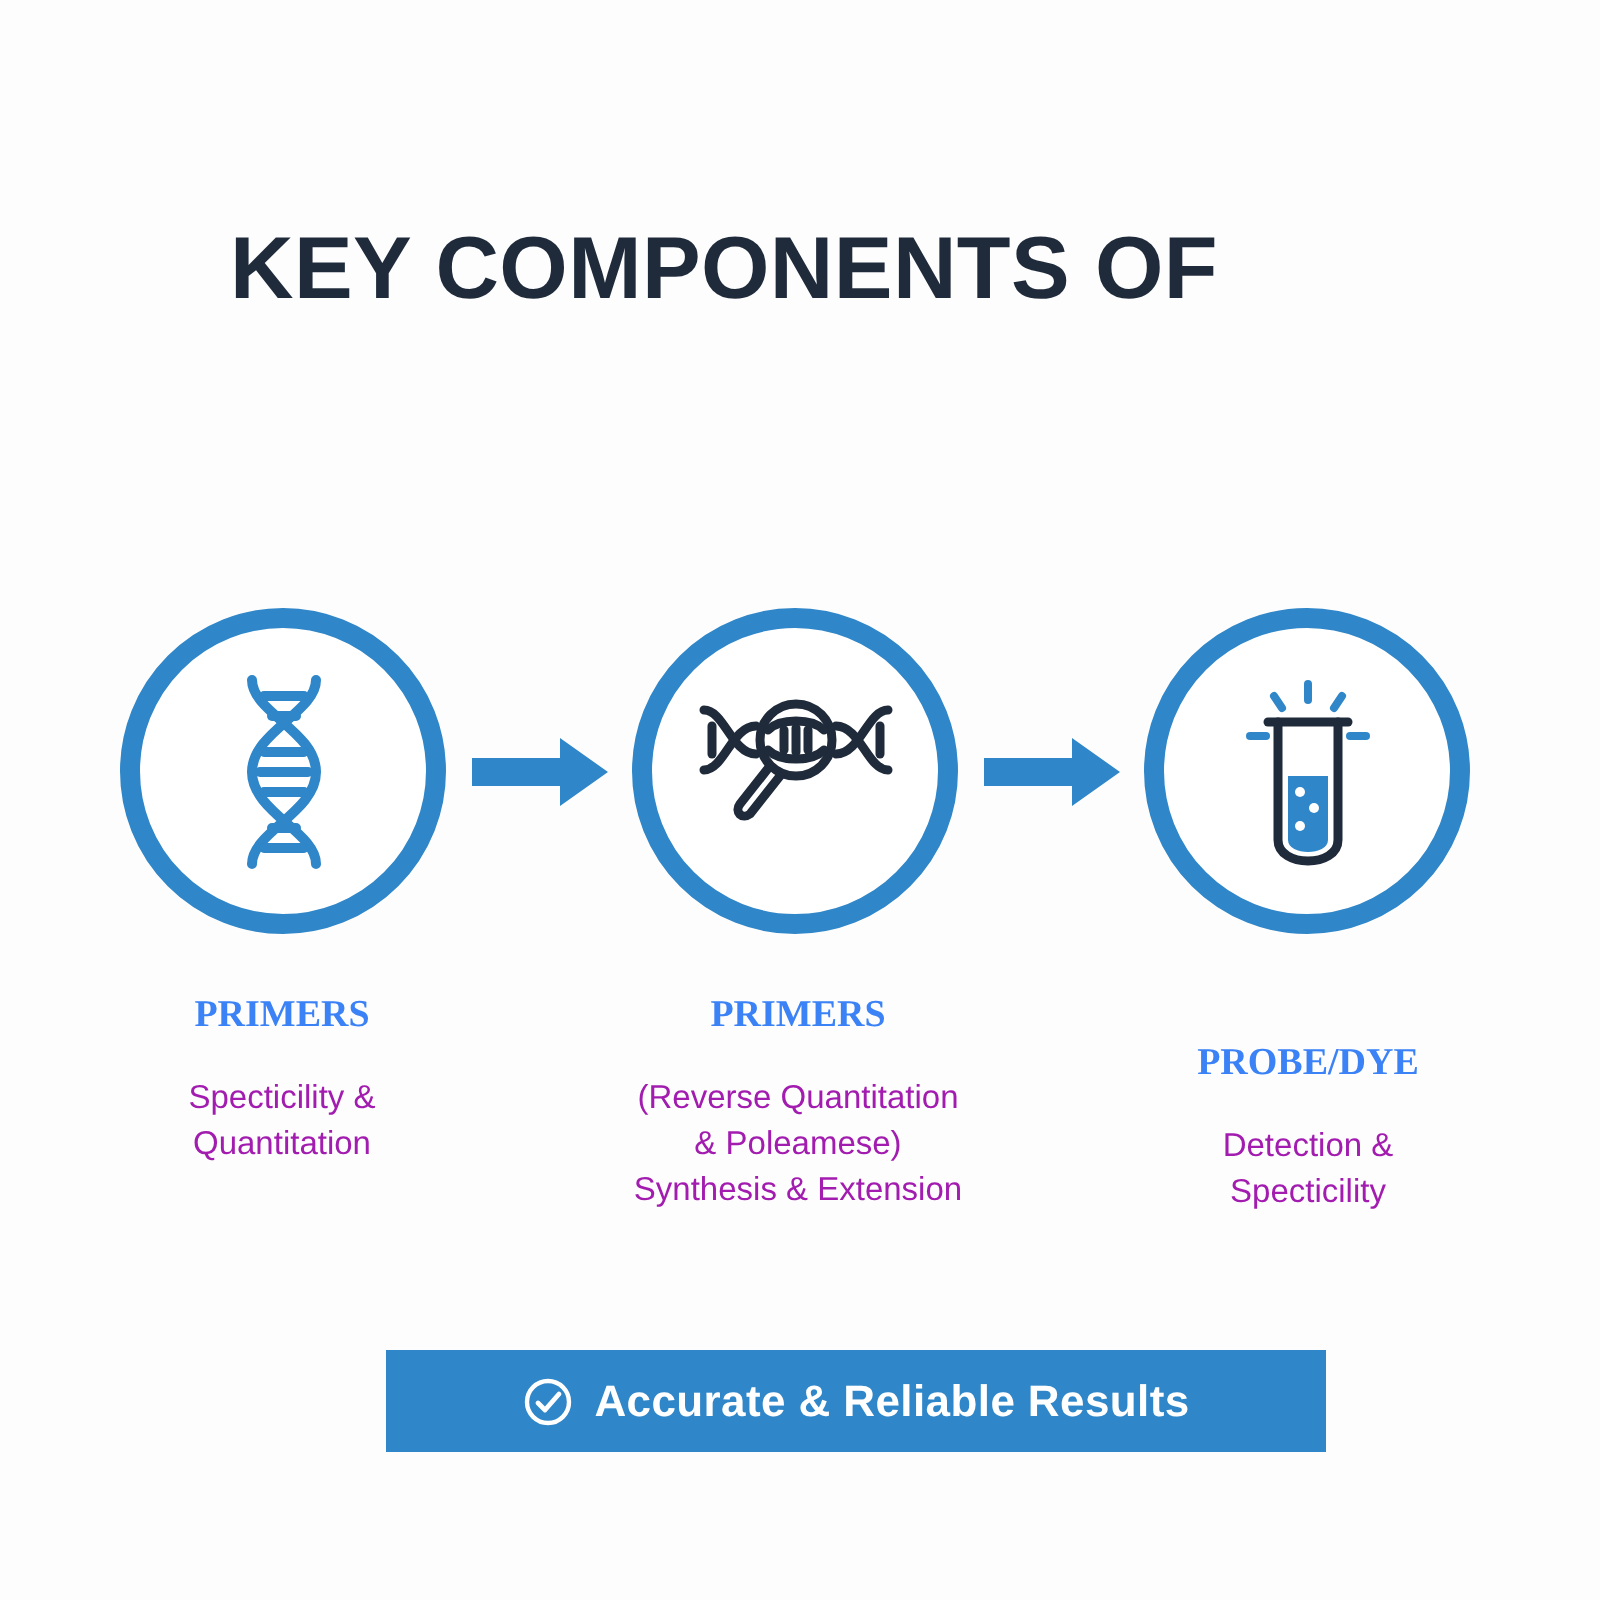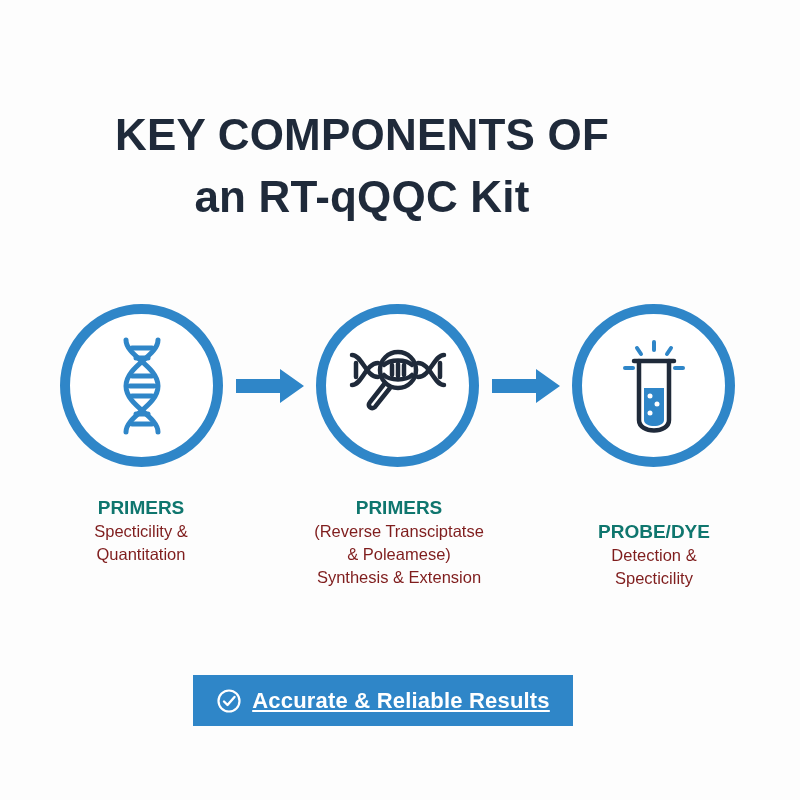--- a/index.html
+++ b/index.html
@@ -40,54 +40,53 @@
     .label {
       position: absolute;
       text-align: center;
       width: 240px;
     }
     .label .head {
       display: block;
       font-weight: 700;
       font-size: 19px;
       line-height: 24px;
-      color: #0f766e;
-      margin-bottom: 0;
+      color: #3b82f6;
+      margin-bottom: 18px;
+      font-family: Liberation Serif, serif;
     }
     .label .sub {
       display: block;
       font-size: 16.5px;
       line-height: 23px;
-      color: #7f1d1d;
+      color: #a21caf;
     }
 
     .banner {
       position: absolute;
       left: 193px; top: 675px;
-      width: 380px; height: 51px;
+      width: 470px; height: 51px;
       background: #2f86c8;
       display: flex;
       align-items: center;
       justify-content: center;
       gap: 10px;
       color: #ffffff;
-      text-decoration: underline;
     }
     .banner .text {
       font-weight: 700;
       font-size: 22px;
       letter-spacing: 0.2px;
     }
   </style>
 </head>
 <body>
 
 <div class="title">
   <span>KEY COMPONENTS OF</span>
-  <span>an RT-qQQC Kit</span>
 </div>
 
 <div class="circle" style="left:60px; top:304px;">
   <svg width="60" height="100" viewBox="0 0 60 100" style="left:41.5px; top:21.5px;">
     <g fill="none" stroke="#2f86c8" stroke-width="5" stroke-linecap="round">
       <path d="M14 4 C14 20, 46 30, 46 50 C46 70, 14 80, 14 96"></path>
       <path d="M46 4 C46 20, 14 30, 14 50 C14 70, 46 80, 46 96"></path>
       <line x1="20" y1="12" x2="40" y2="12"></line>
       <line x1="24" y1="22" x2="36" y2="22"></line>
       <line x1="20" y1="40" x2="40" y2="40"></line>
@@ -156,21 +155,21 @@
 </div>
 
 <div class="label" style="left:21px; top:496px;">
   <span class="head">PRIMERS</span>
   <span class="sub">Specticility &amp;</span>
   <span class="sub">Quantitation</span>
 </div>
 
 <div class="label" style="left:279px; top:496px;">
   <span class="head">PRIMERS</span>
-  <span class="sub">(Reverse Transciptatse</span>
+  <span class="sub">(Reverse Quantitation</span>
   <span class="sub">&amp; Poleamese)</span>
   <span class="sub">Synthesis &amp; Extension</span>
 </div>
 
 <div class="label" style="left:534px; top:520px;">
   <span class="head">PROBE/DYE</span>
   <span class="sub">Detection &amp;</span>
   <span class="sub">Specticility</span>
 </div>
 

